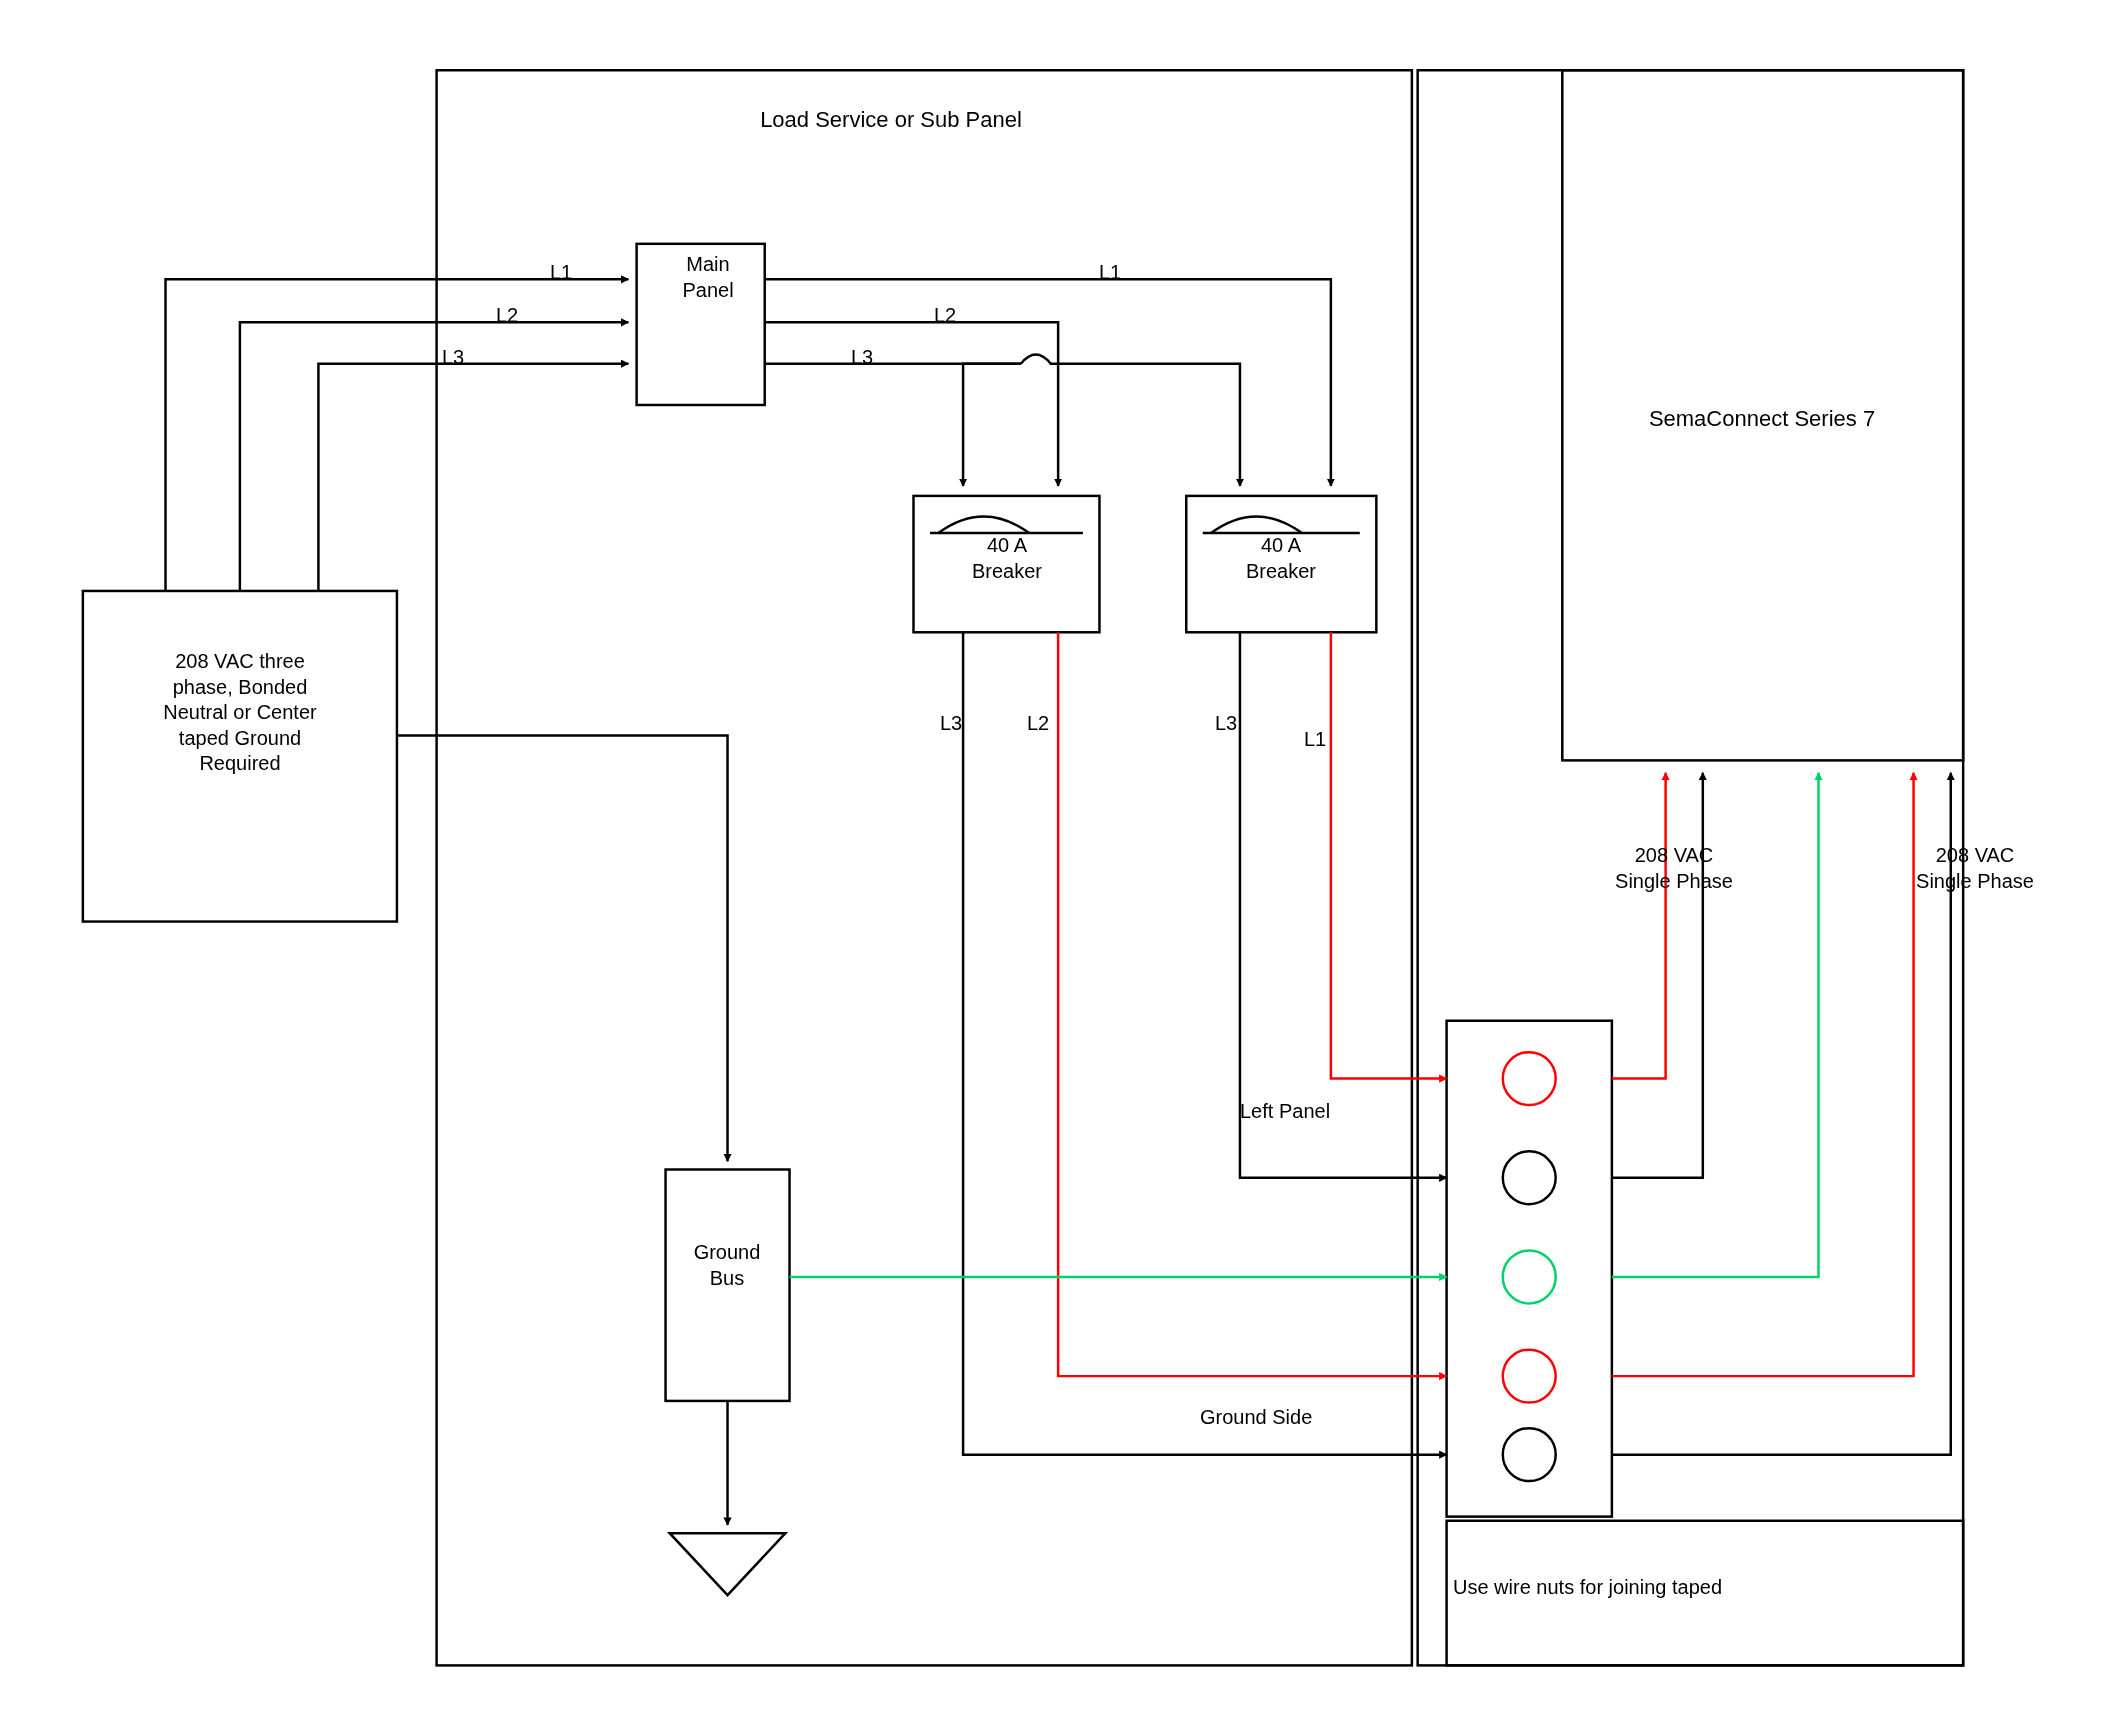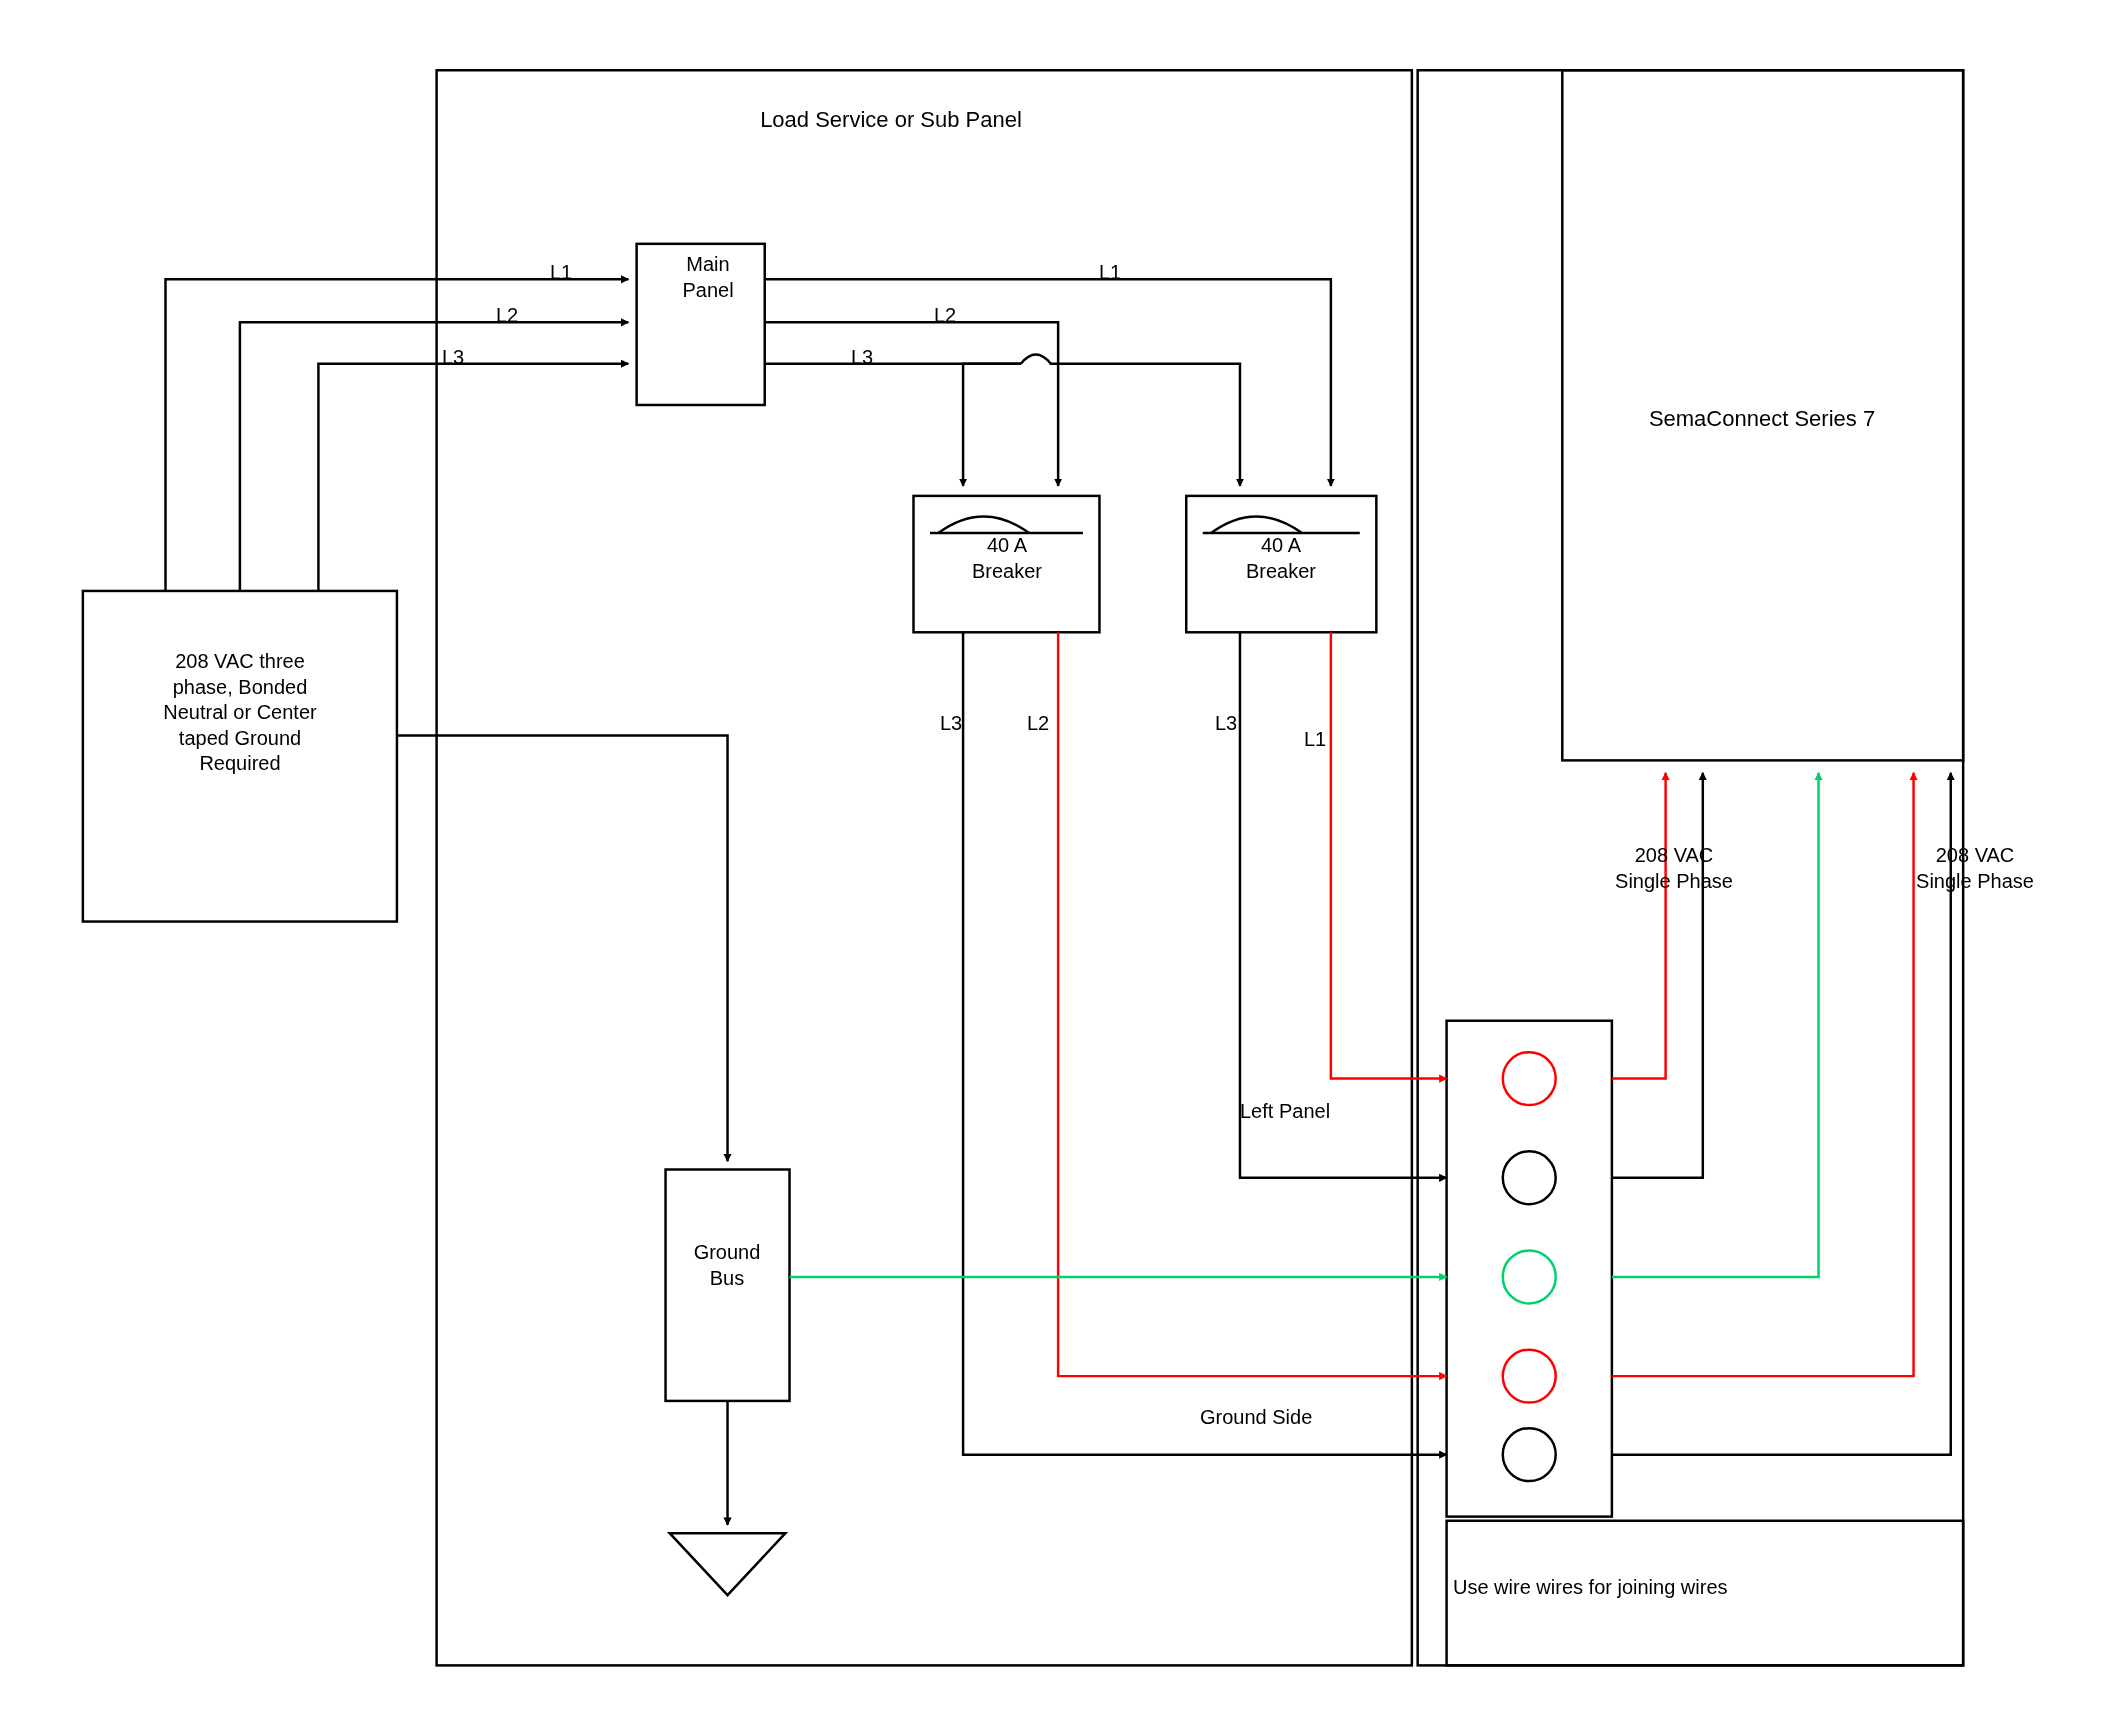--- a/index.html
+++ b/index.html
@@ -144,21 +144,21 @@
 
   <div class="lbl center" style="left:1007px; top:533px; width:182px;"><span style="white-space:pre-line;">40 A
 Breaker</span></div>
 
   <div class="lbl center" style="left:1281px; top:533px; width:182px;"><span style="white-space:pre-line;">40 A
 Breaker</span></div>
 
   <div class="lbl center" style="left:727px; top:1240px; width:141px;"><span style="white-space:pre-line;">Ground
 Bus</span></div>
 
-  <div class="lbl" style="left:1453px; top:1575px;">Use wire wires for joining wires</div>
+  <div class="lbl" style="left:1453px; top:1575px;">Use wire nuts for joining taped</div>
 
   <div class="lbl" style="left:550px; top:260px;">L1</div>
   <div class="lbl" style="left:496px; top:303px;">L2</div>
   <div class="lbl" style="left:442px; top:345px;">L3</div>
 
   <div class="lbl" style="left:1099px; top:260px;">L1</div>
   <div class="lbl" style="left:934px; top:303px;">L2</div>
   <div class="lbl" style="left:851px; top:345px;">L3</div>
 
   <div class="lbl" style="left:940px; top:711px;">L3</div>

